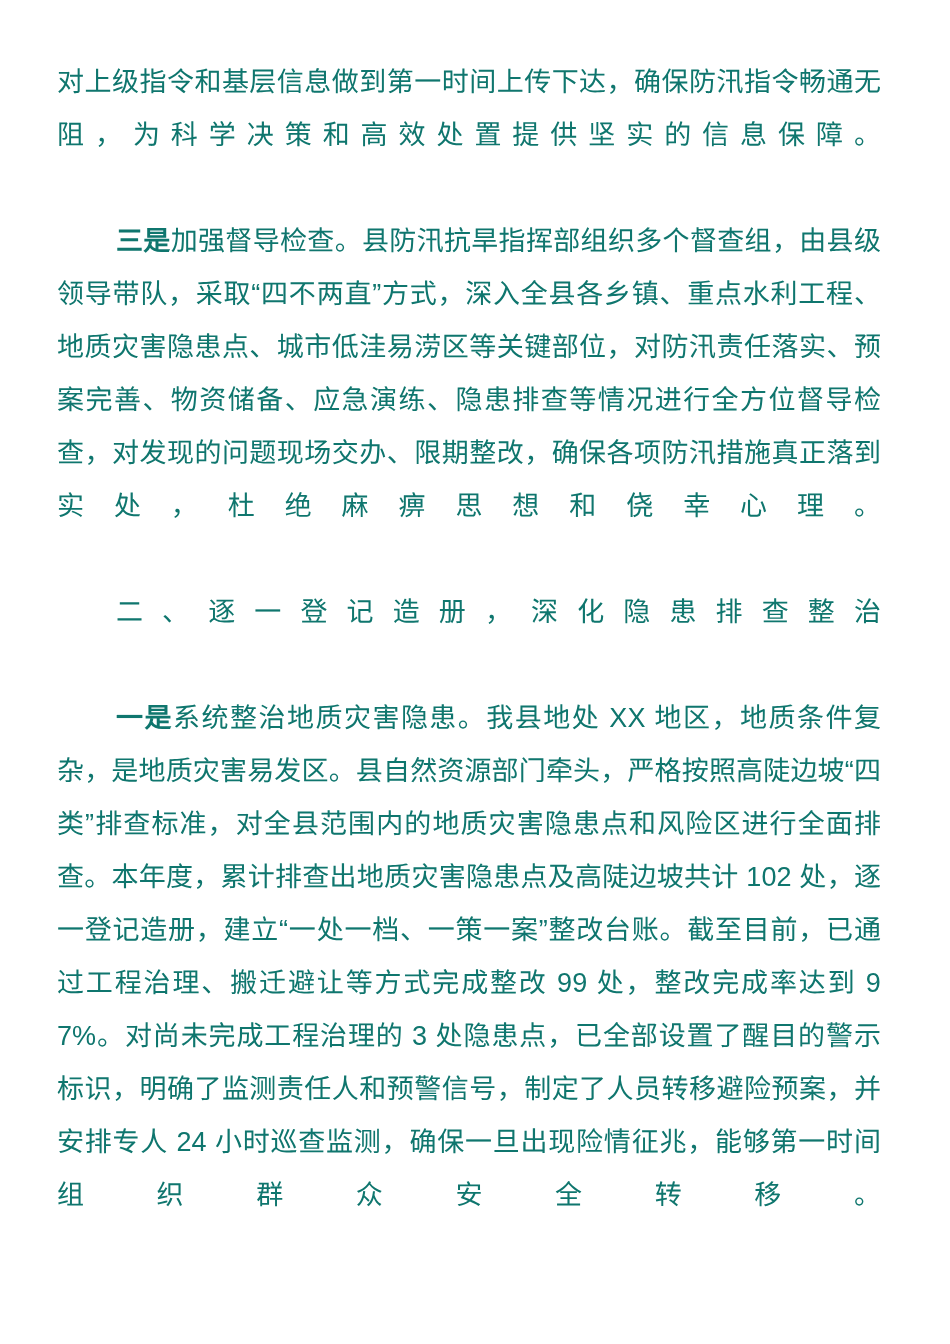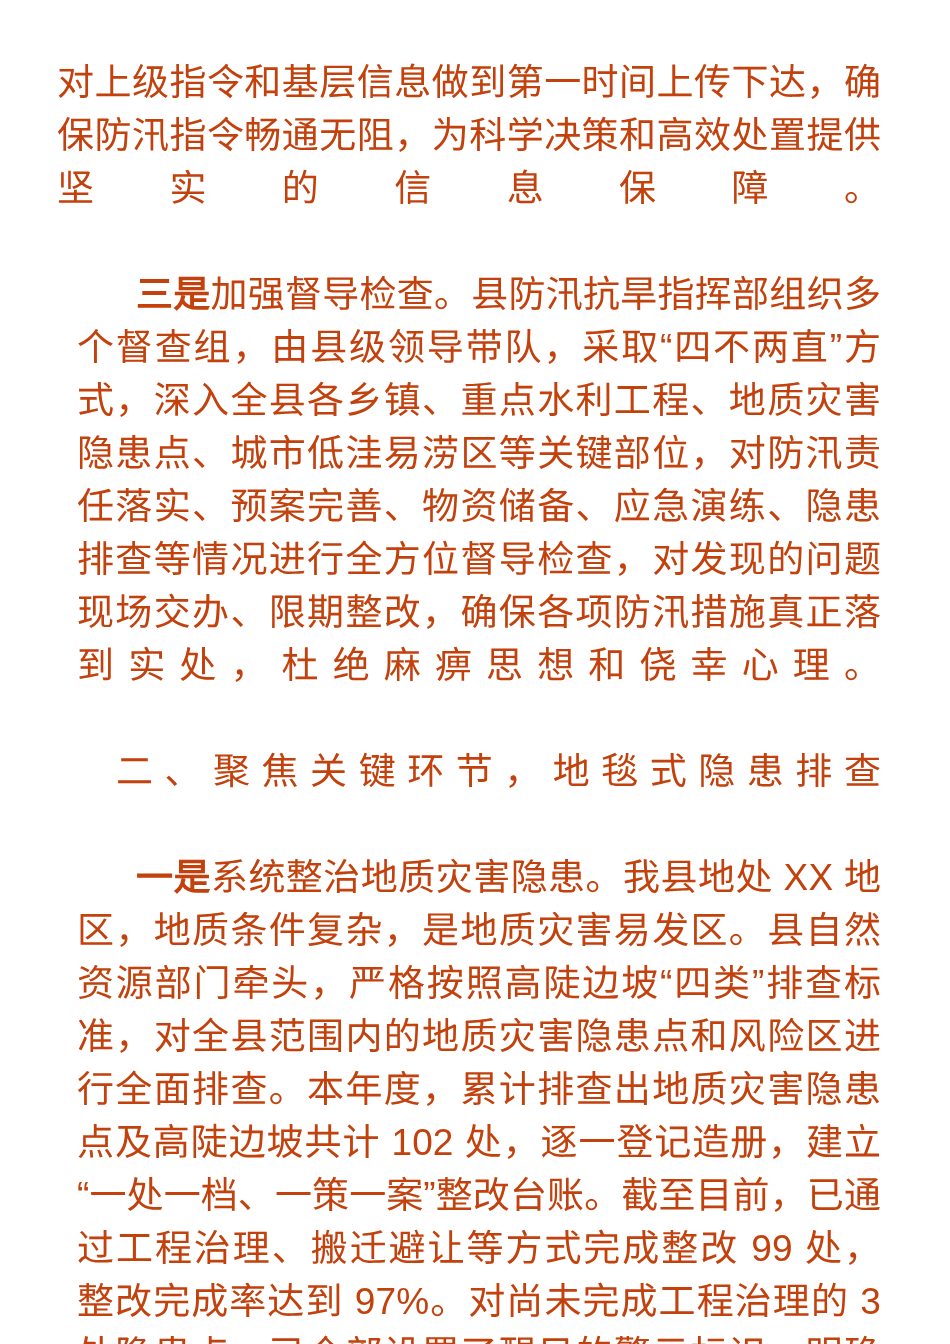--- a/index.html
+++ b/index.html
@@ -21,32 +21,31 @@
   }
   #doc-body {
     position: absolute;
     left: 57px;
     top: 56px;
     width: 824px;
   }
   p.para {
     margin: 0;
     padding: 0;
-    font-size: 37px;
+    font-size: 27px;
     line-height: 53px;
-    color: #c2410c;
+    color: #0f766e;
     text-align: justify;
     text-justify: inter-ideograph;
     letter-spacing: 0.1px;
     font-weight: 400;
     word-break: break-all;
   }
   p.para.indent {
     text-indent: 59px;
-    margin-left: 20px;
   }
   p.para.heading {
     text-indent: 59px;
     font-weight: 400;
   }
   .lead {
     font-weight: 700;
   }
   
   p.para::after {
@@ -63,21 +62,21 @@
 
     <p class="para" id="p0">
       <span>对上级指令和基层信息做到第一时间上传下达，确保防汛指令畅通无阻，为科学决策和高效处置提供坚实的信息保障。</span>
     </p>
 
     <p class="para indent" id="p1">
       <span class="lead">三是</span><span>加强督导检查。县防汛抗旱指挥部组织多个督查组，由县级领导带队，采取“四不两直”方式，深入全县各乡镇、重点水利工程、地质灾害隐患点、城市低洼易涝区等关键部位，对防汛责任落实、预案完善、物资储备、应急演练、隐患排查等情况进行全方位督导检查，对发现的问题现场交办、限期整改，确保各项防汛措施真正落到实处，杜绝麻痹思想和侥幸心理。</span>
     </p>
 
     <p class="para heading" id="p2">
-      <span>二、聚焦关键环节，地毯式隐患排查</span>
+      <span>二、逐一登记造册，深化隐患排查整治</span>
     </p>
 
 
     <p class="para indent" id="p4">
       <span class="lead">一是</span><span>系统整治地质灾害隐患。我县地处 XX 地区，地质条件复杂，是地质灾害易发区。县自然资源部门牵头，严格按照高陡边坡“四类”排查标准，对全县范围内的地质灾害隐患点和风险区进行全面排查。本年度，累计排查出地质灾害隐患点及高陡边坡共计 102 处，逐一登记造册，建立“一处一档、一策一案”整改台账。截至目前，已通过工程治理、搬迁避让等方式完成整改 99 处，整改完成率达到 97%。对尚未完成工程治理的 3 处隐患点，已全部设置了醒目的警示标识，明确了监测责任人和预警信号，制定了人员转移避险预案，并安排专人 24 小时巡查监测，确保一旦出现险情征兆，能够第一时间组织群众安全转移。</span>
     </p>
 
   </div>
 </div>
 

